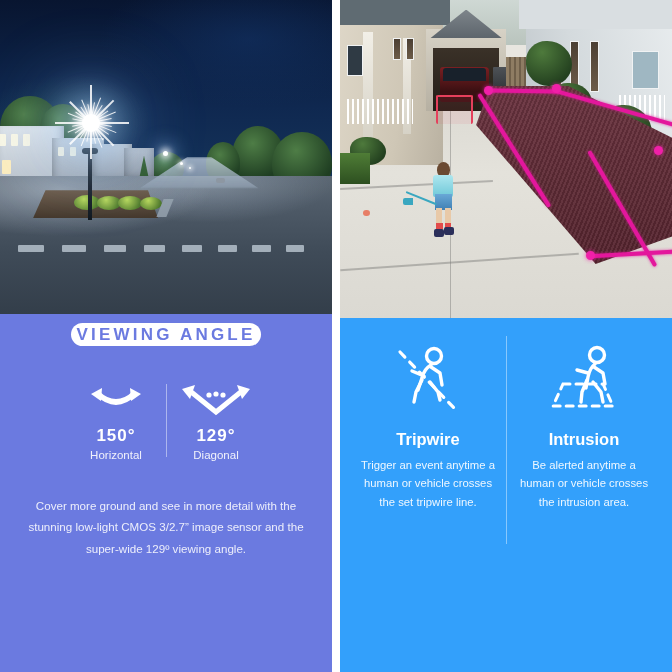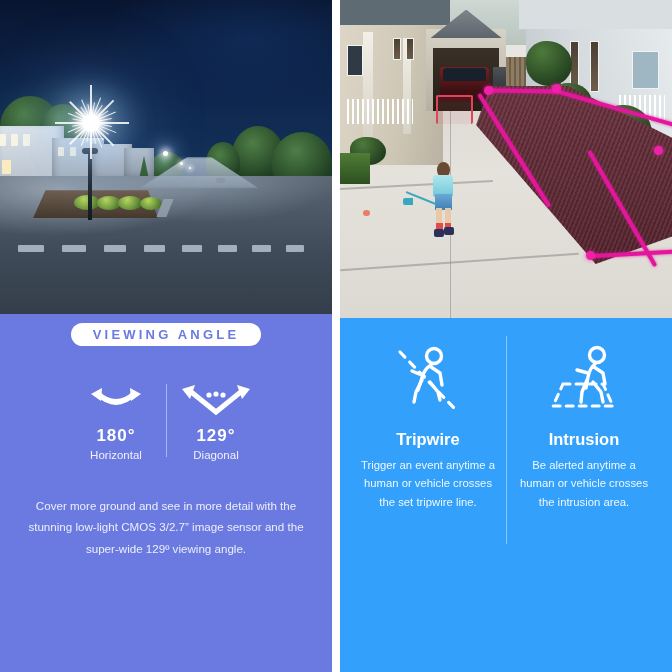--- a/index.html
+++ b/index.html
@@ -223,21 +223,21 @@
 
   
   .sw-title {
     margin-top:32px; text-align:center; color:#ffffff;
     font-size:23px; font-weight:700; letter-spacing:3.2px;
   }
   .sw-pill {
     margin:9px auto 0; width:190px; height:23px;
     background:#ffffff; border-radius:12px;
     display:flex; align-items:center; justify-content:center;
-    color:#6b7ae0; font-size:13px; font-weight:600; letter-spacing:3.2px;
+    color:#6b7ae0; font-size:17px; font-weight:600; letter-spacing:3.2px;
   }
   .angles {
     margin-top:34px; display:flex; align-items:stretch; justify-content:center;
   }
   .angle-col {
     width:100px; text-align:center; position:relative;
     display:flex; flex-direction:column; align-items:center;
   }
   .angle-col + .angle-col::before {
     content:""; position:absolute; left:0; top:4px; bottom:4px; width:1px;
@@ -366,21 +366,21 @@
       <div class="angles">
 
         <div class="angle-col">
           <div class="angle-icon">
             <svg width="58" height="32" viewBox="0 0 58 32">
               <path d="M10 8 Q29 26 48 8" stroke="#fff" stroke-width="5.5" fill="none" stroke-linecap="butt"></path>
               <path d="M15 3 L4 9 L14 16 Z" fill="#fff"></path>
               <path d="M43 3 L54 9 L44 16 Z" fill="#fff"></path>
             </svg>
           </div>
-          <div class="angle-value">180°</div>
+          <div class="angle-value">150°</div>
           <div class="angle-label">Horizontal</div>
         </div>
 
 
         <div class="angle-col">
           <div class="angle-icon">
             <svg width="74" height="36" viewBox="0 0 74 36">
               <path d="M11 8 L37 29 L63 8" stroke="#fff" stroke-width="5" fill="none" stroke-linejoin="miter"></path>
               <path d="M16 2 L3 6 L11 16 Z" fill="#fff"></path>
               <path d="M58 2 L71 6 L63 16 Z" fill="#fff"></path>

